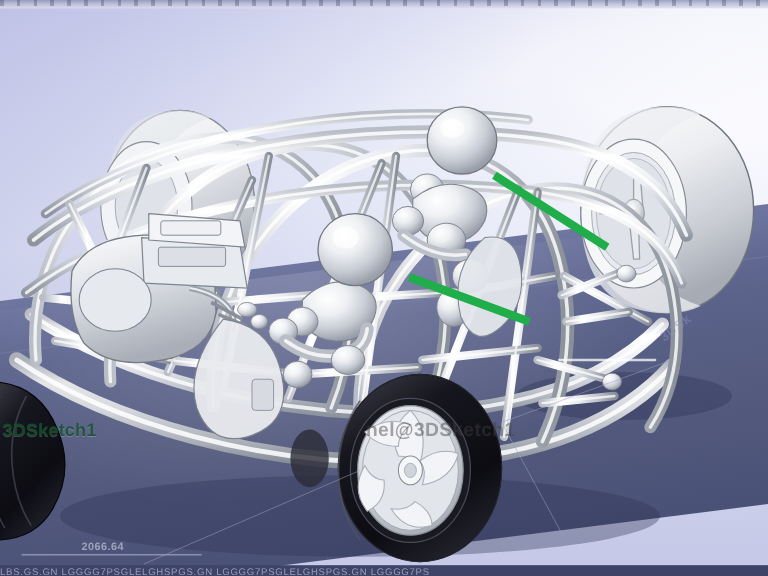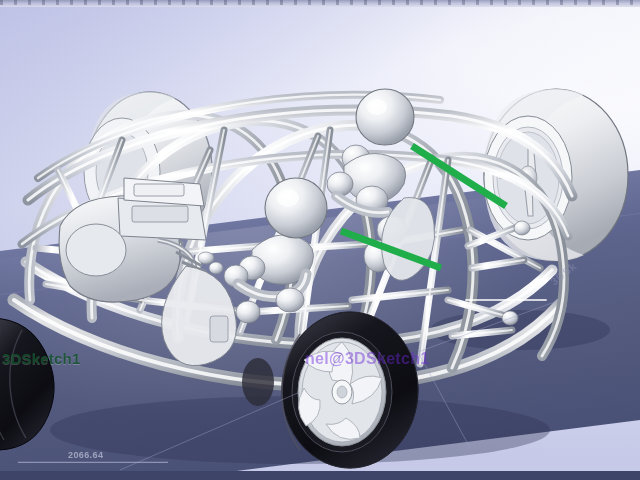--- a/index.html
+++ b/index.html
@@ -73,21 +73,21 @@
   .sketch-label{
     position:absolute;left:2px;top:350px;
     font-size:15px;font-weight:bold;letter-spacing:.2px;
     color:#14532d;opacity:.82;
     text-shadow:0 1px 0 rgba(255,255,255,.25);
     pointer-events:none;white-space:nowrap;
   }
   .watermark{
     position:absolute;left:305px;top:350px;
     font-size:16px;font-weight:bold;letter-spacing:.3px;
-    color:#6d28d9;opacity:.45;
+    color:#404040;opacity:.45;
     pointer-events:none;white-space:nowrap;
   }
   .watermark-side{
     position:absolute;left:548px;top:278px;
     font-size:11px;font-weight:bold;letter-spacing:.5px;
     color:#8d92b6;opacity:.42;
     transform:rotate(-38deg);transform-origin:left top;
     pointer-events:none;white-space:nowrap;
   }
   .dim-label{
@@ -380,14 +380,15 @@
 
   <div class="watermark-side">3DSk</div>
 
   <div class="dim-line"></div>
   <div class="dim-label">2066.64</div>
 
   <div class="strip-top"></div>
   <div class="strip-top-ticks"></div>
 
   <div class="strip-bot"></div>
+  <div class="strip-bot-text">LBS.GS.GN  LGGGG7PSGLELGHSPGS.GN  LGGGG7PSGLELGHSPGS.GN  LGGGG7PS</div>
 
 </div>
 
 </body></html>

